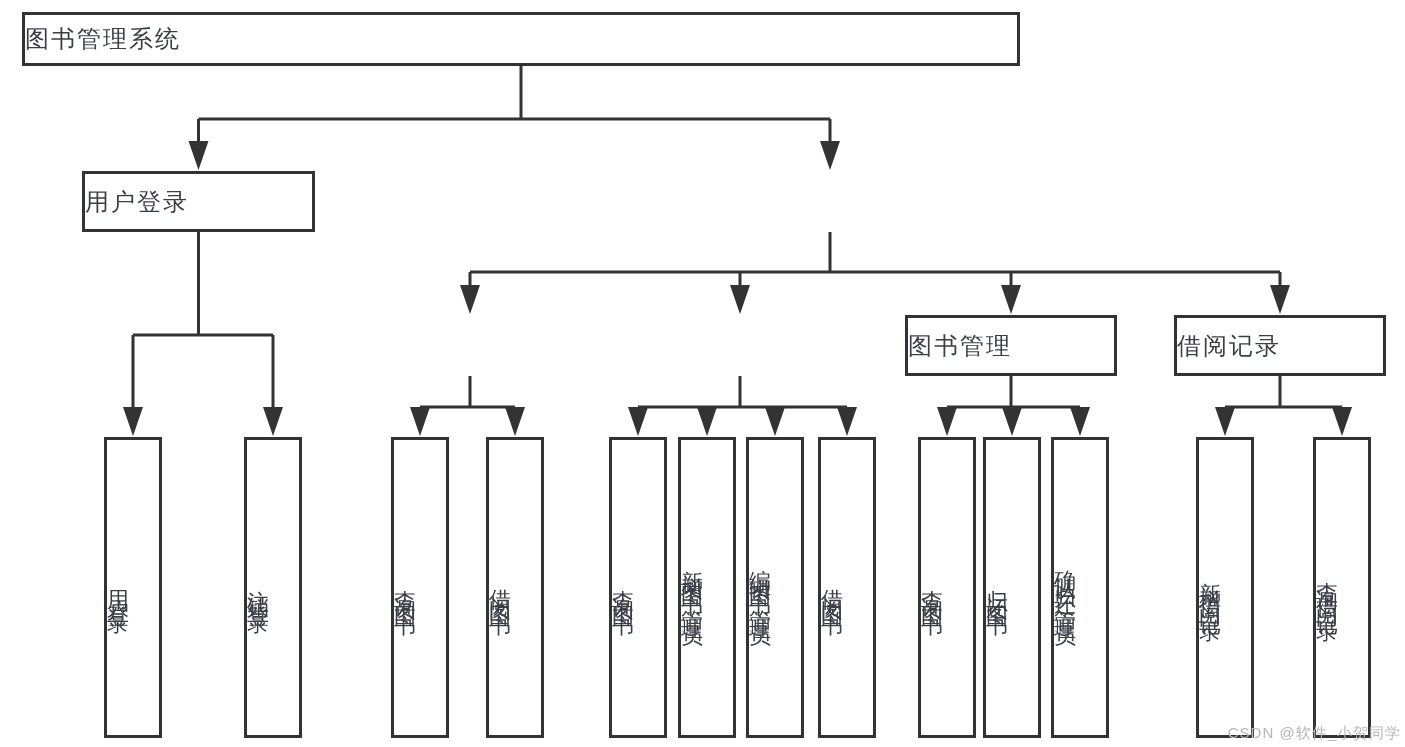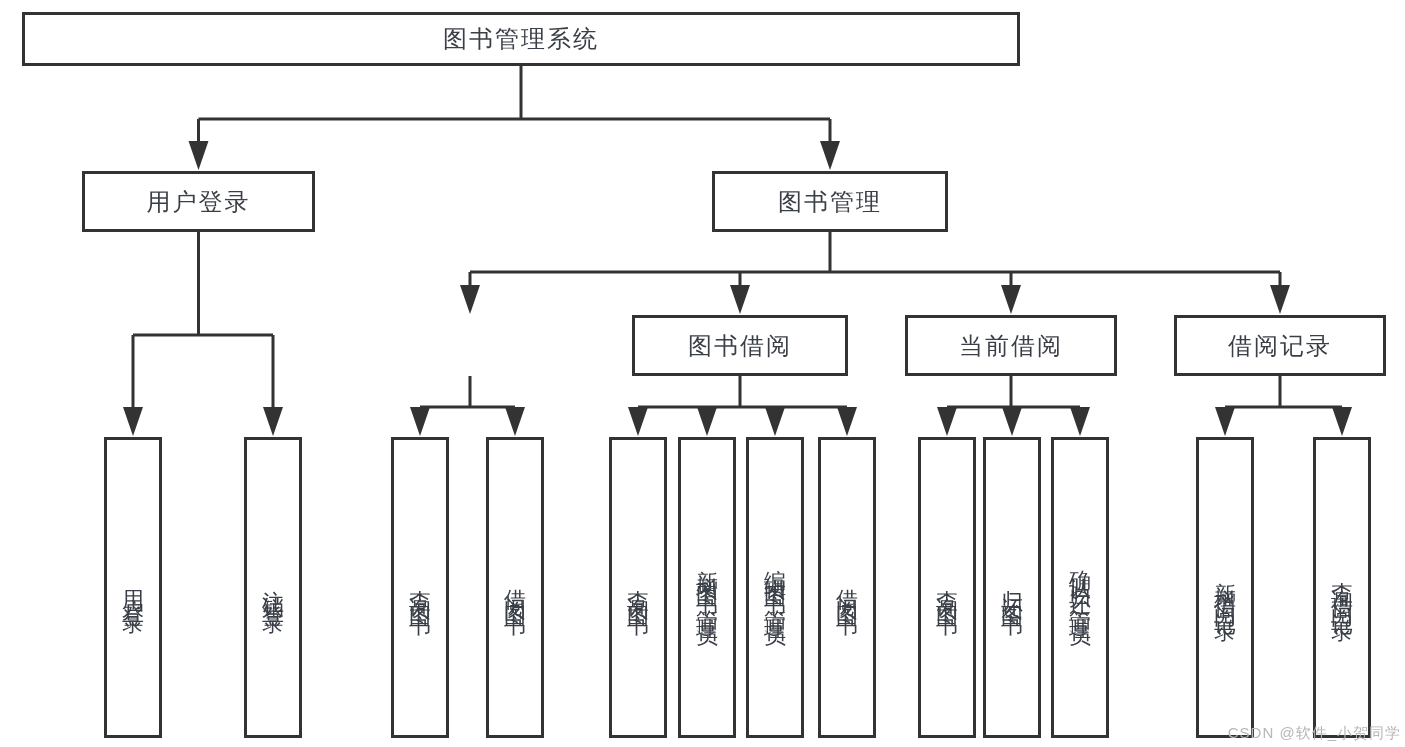--- a/index.html
+++ b/index.html
@@ -9,21 +9,21 @@
     background:#ffffff;
     overflow:hidden;
     font-family:"Liberation Sans","DejaVu Sans",sans-serif;
   }
   svg.wires{position:absolute;left:0;top:0;width:1405px;height:747px;}
   .node{
     position:absolute;
     box-sizing:border-box;
     border:3px solid #333333;
     background:#ffffff;
-    display:flex;align-items:center;justify-content:center;
+    display:flex;align-items:center;
     color:#3a3f47;
     font-size:24px;
     letter-spacing:2px;
     text-align:center;
     z-index:2;
   }
   .leaf{top:437px;height:301px;width:58px;}
   .leaf .label{
     writing-mode:vertical-rl;
     text-orientation:mixed;
@@ -90,29 +90,23 @@
     </g>
   </svg>
 
   <div class="node" id="n-root">
     <span class="label">图书管理系统</span>
   </div>
 
   <div class="node" id="n-login">
     <span class="label">用户登录</span>
   </div>
-  <div class="node" id="n-mgmt">
+
+  <div class="node" id="n-current">
     <span class="label">图书管理</span>
-  </div>
-
-  <div class="node" id="n-borrow">
-    <span class="label">图书借阅</span>
-  </div>
-  <div class="node" id="n-current">
-    <span class="label">当前借阅</span>
   </div>
   <div class="node" id="n-records">
     <span class="label">借阅记录</span>
   </div>
 
   <div class="node leaf" id="l-ul1">
     <span class="label">用户登录</span>
   </div>
   <div class="node leaf" id="l-ul2">
     <span class="label">注销登录</span>

